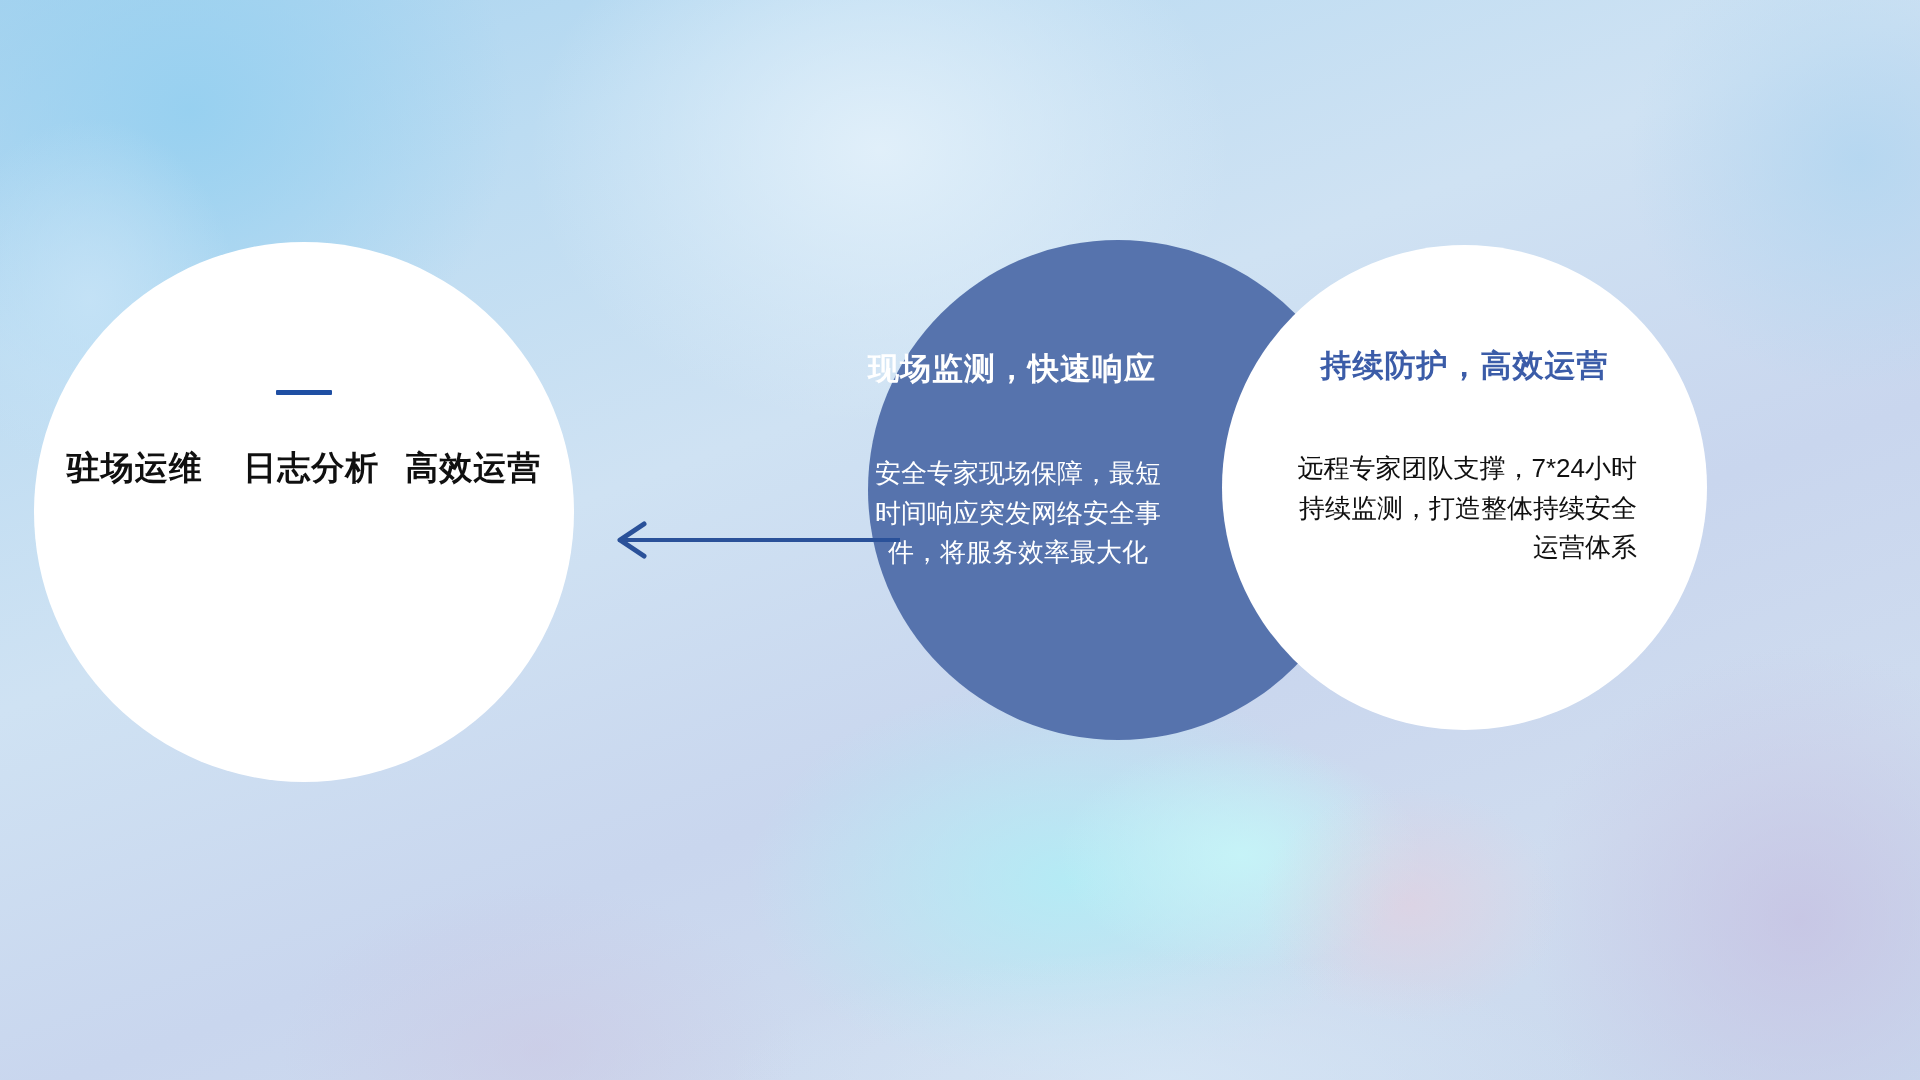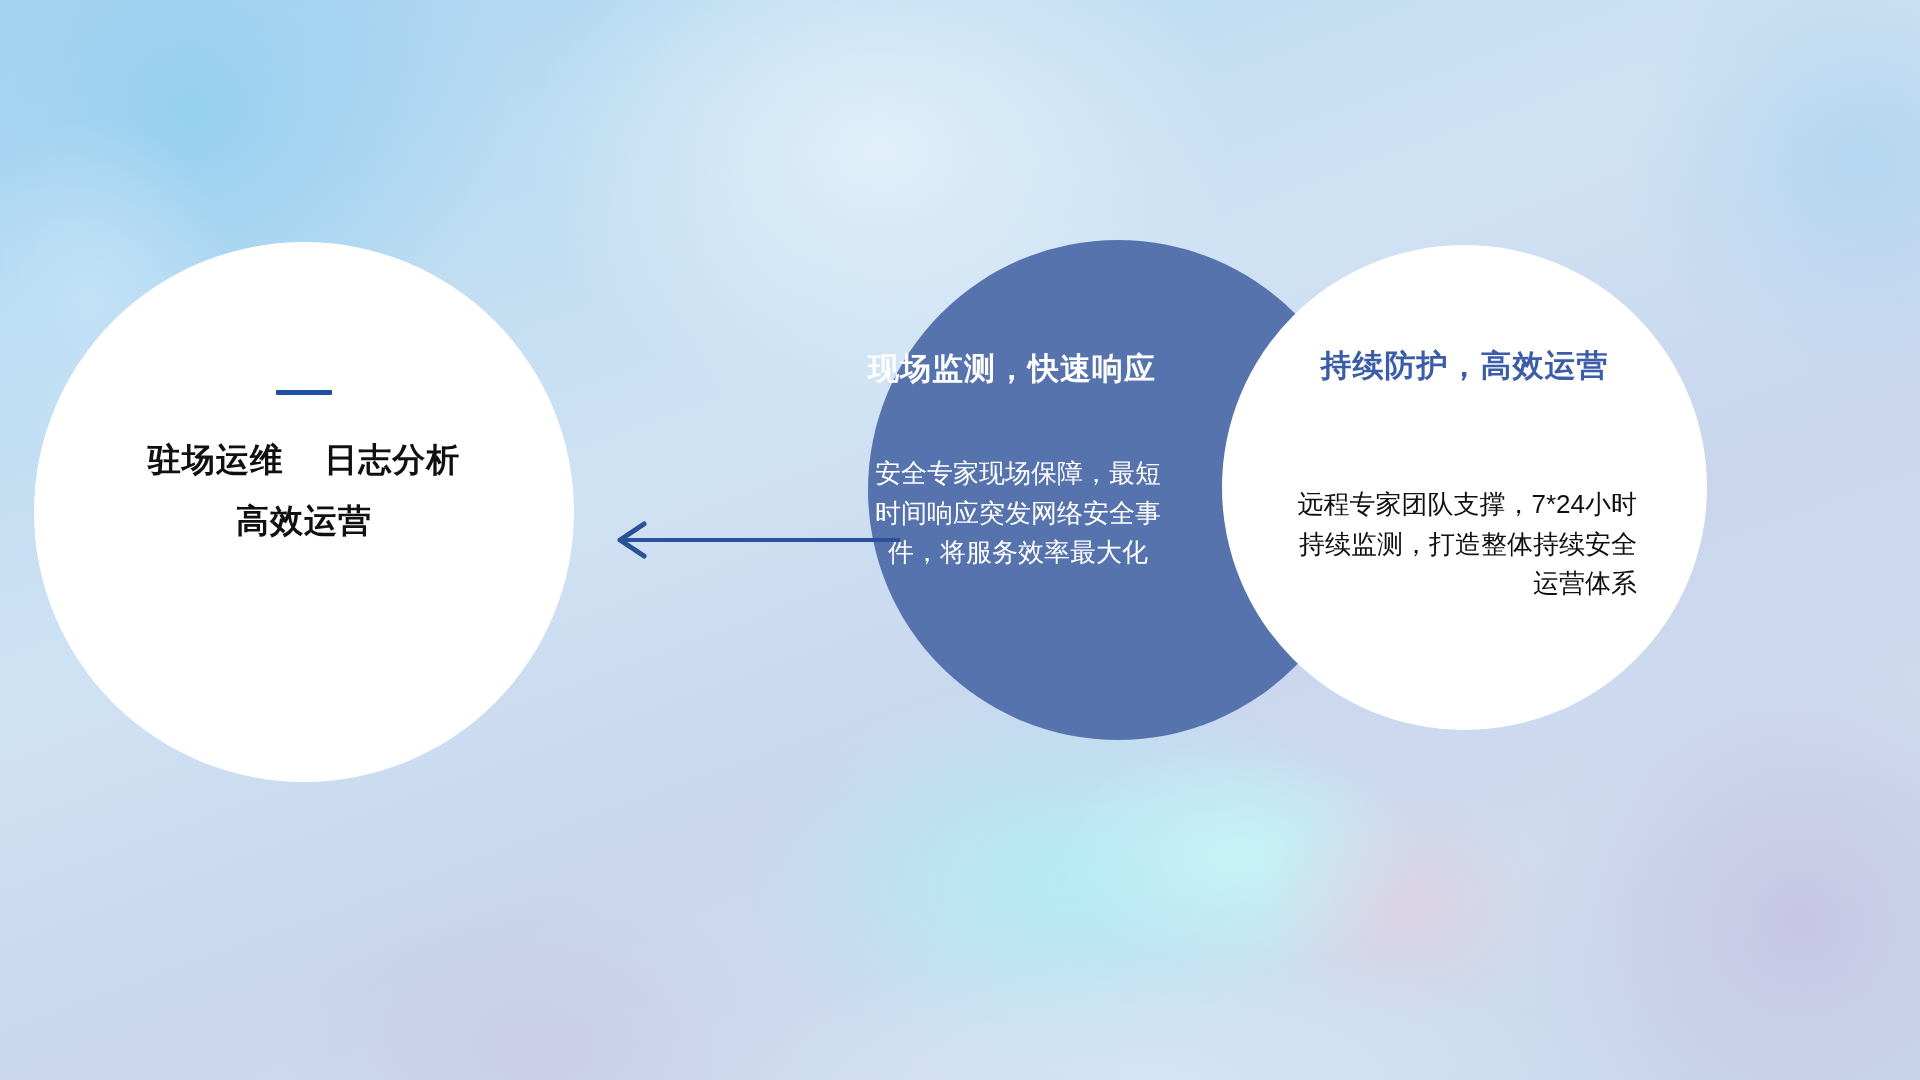--- a/index.html
+++ b/index.html
@@ -106,23 +106,23 @@
   .dash {
     width: 56px;
     height: 5px;
     background: #1f4fa3;
     border-radius: 1px;
     margin-bottom: 48px;
   }
 
   .left-lines {
     display: flex;
-    flex-direction: column;
     align-items: center;
     gap: 26px;
+    margin-top: 8px;
   }
   .left-line {
     color: #101010;
     font-size: 33px;
     font-weight: bold;
     letter-spacing: 1px;
     white-space: pre;
     line-height: 1.05;
   }
 
@@ -160,21 +160,20 @@
     top: 245px;
     width: 485px;
     height: 485px;
     background: #ffffff;
     z-index: 3;
     display: flex;
     flex-direction: column;
     align-items: center;
     padding-top: 100px;
     box-sizing: border-box;
-    gap: 36px;
   }
   .right-title {
     color: #3b5ca8;
     font-size: 31px;
     font-weight: bold;
     letter-spacing: 1px;
     white-space: nowrap;
     margin-bottom: 62px;
   }
   .right-body {

